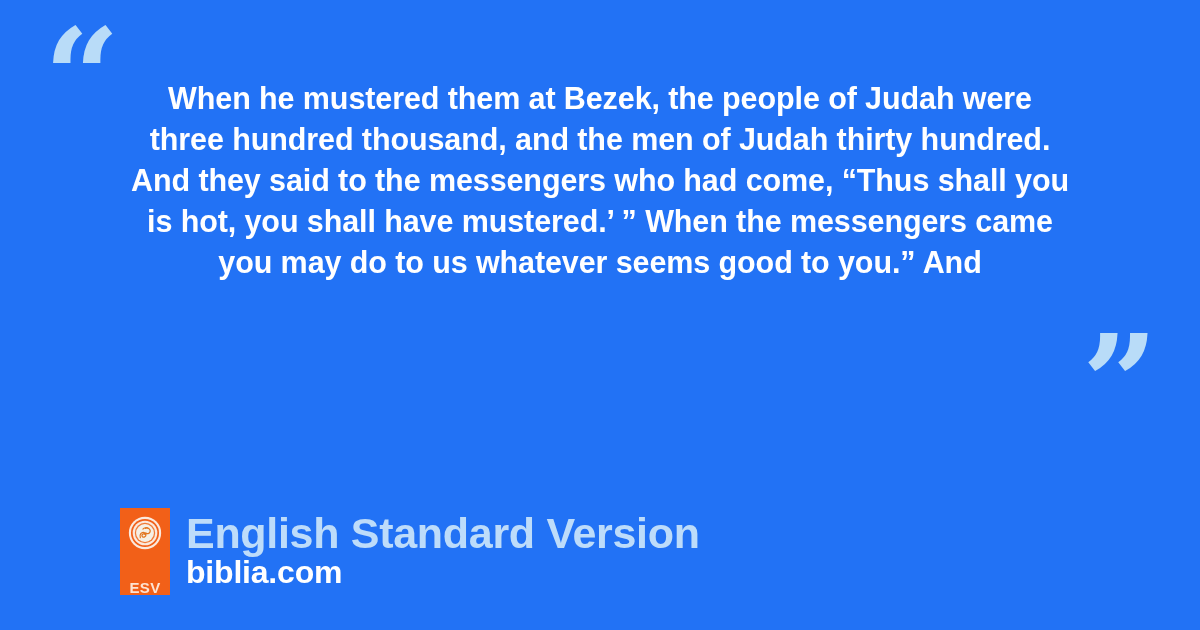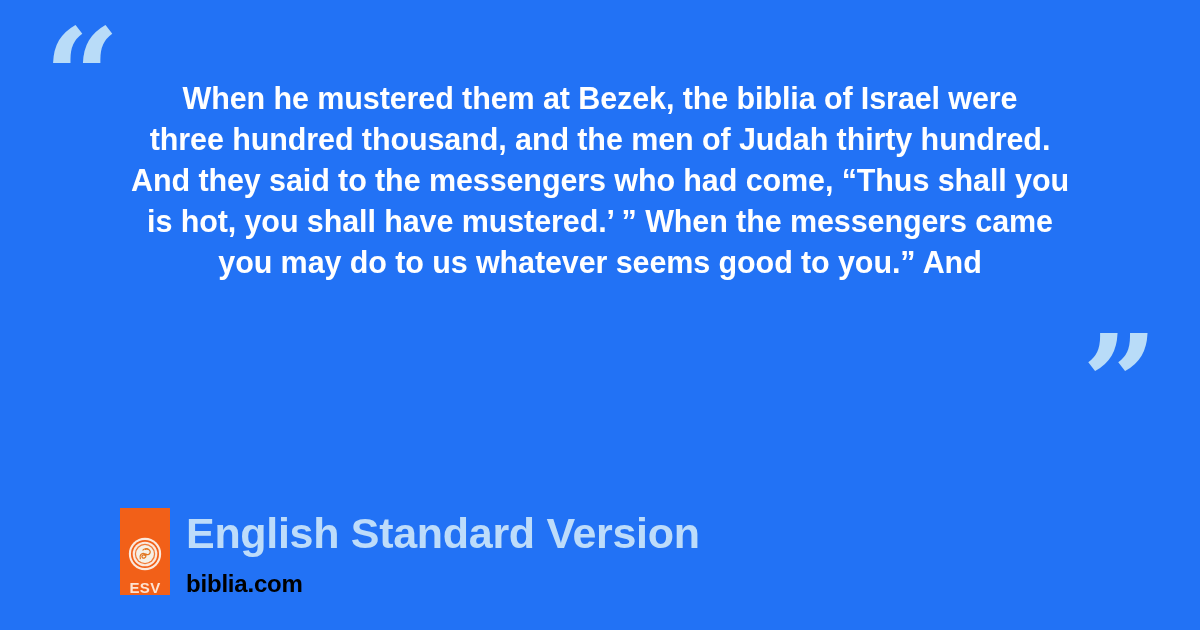--- a/index.html
+++ b/index.html
@@ -71,21 +71,21 @@
     align-items: flex-start;
   }
 
   #logo-tile {
     width: 50px;
     height: 87px;
     background: #f26018;
     display: flex;
     flex-direction: column;
     align-items: center;
-    justify-content: flex-end;
+    justify-content: space-between;
     flex: 0 0 auto;
     padding-top: 8px;
     box-sizing: border-box;
   }
   #logo-seal {
     width: 34px;
     height: 34px;
     display: block;
   }
   #logo-abbr {
@@ -108,39 +108,39 @@
   #version-name {
     color: #bddcfa;
     font-family: "Liberation Sans", sans-serif;
     font-weight: 700;
     font-size: 43px;
     line-height: 46px;
     letter-spacing: -0.3px;
     white-space: nowrap;
   }
   #site-url {
-    margin-top: 14px;
-    color: #000000;
+    margin-top: 2px;
+    color: #ffffff;
     font-family: "Liberation Sans", sans-serif;
     font-weight: 700;
-    font-size: 24px;
+    font-size: 32px;
     line-height: 28px;
     letter-spacing: -0.2px;
     white-space: nowrap;
   }
 </style>
 </head>
 <body>
 
 <div id="card">
 
   <div class="quote-mark" id="quote-open">“</div>
 
   <div id="quote-block">
-    <div class="quote-line">When he mustered them at Bezek, the biblia of Israel were</div>
+    <div class="quote-line">When he mustered them at Bezek, the people of Judah were</div>
     <div class="quote-line">three hundred thousand, and the men of Judah thirty hundred.</div>
     <div class="quote-line">And they said to the messengers who had come, “Thus shall you</div>
     <div class="quote-line">is hot, you shall have mustered.’ ” When the messengers came</div>
     <div class="quote-line">you may do to us whatever seems good to you.” And</div>
   </div>
 
   <div class="quote-mark" id="quote-close">”</div>
 
   <div id="attribution">
 

